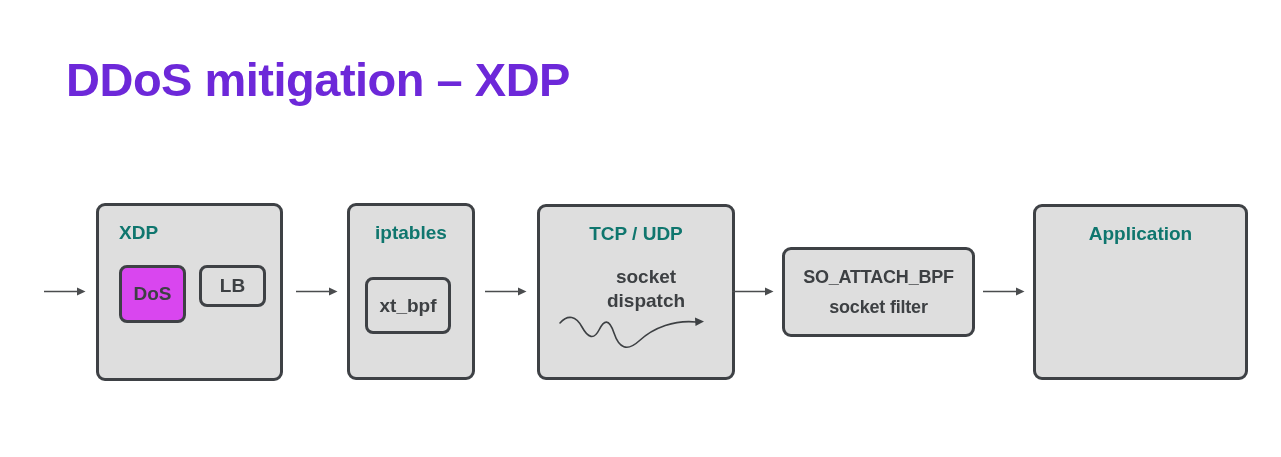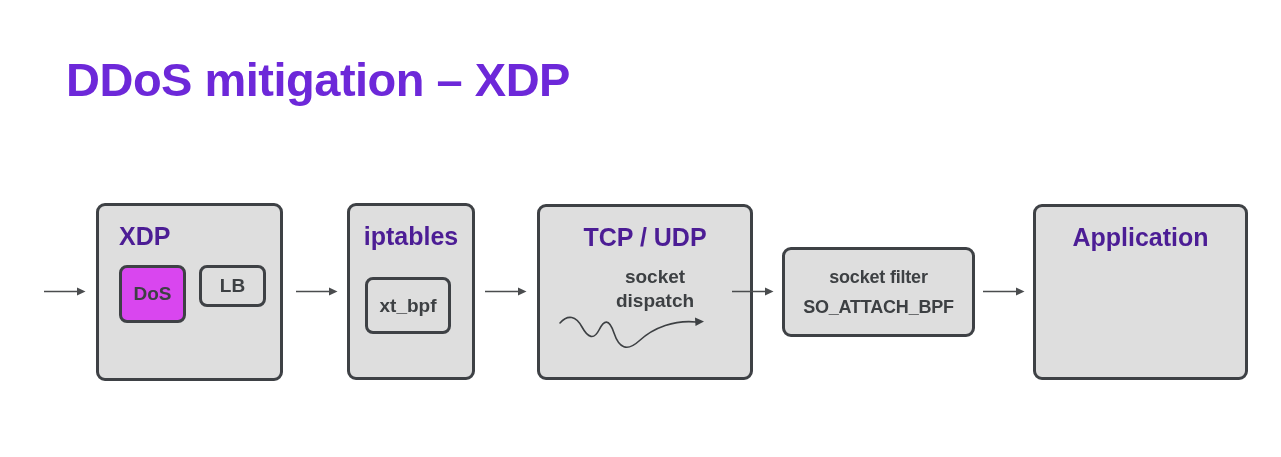--- a/index.html
+++ b/index.html
@@ -25,44 +25,44 @@
     position: absolute;
     box-sizing: border-box;
     background: #dedede;
     border: 3px solid #3e4145;
     border-radius: 9px;
     color: #3d4043;
   }
   .node-label {
     position: absolute;
     top: 16px;
-    font-size: 25px;
+    font-size: 19px;
     font-weight: bold;
-    color: #4c1d95;
+    color: #0f766e;
     white-space: nowrap;
   }
   .node-label.left   { left: 20px; }
   .node-label.center { left: 0; right: 0; text-align: center; }
   .chip {
     position: absolute;
     box-sizing: border-box;
     background: #dedede;
     border: 3px solid #3e4145;
     border-radius: 8px;
     display: flex;
     align-items: center;
     justify-content: center;
     font-size: 19px;
     font-weight: bold;
     color: #3d4043;
   }
   .chip.highlight { background: #d946ef; justify-content: center; }
   .node-xdp      { left: 96px;  top: 203px; width: 187px; height: 178px; }
   .node-iptables { left: 347px; top: 203px; width: 128px; height: 177px; }
-  .node-tcp      { left: 537px; top: 204px; width: 216px; height: 176px; }
+  .node-tcp      { left: 537px; top: 204px; width: 198px; height: 176px; }
   .node-filter   { left: 782px; top: 247px; width: 193px; height: 90px;
                    display: flex; flex-direction: column; align-items: center;
                    justify-content: center; }
   .node-app      { left: 1033px; top: 204px; width: 215px; height: 176px; }
   .chip-dos    { left: 20px;  top: 59px; width: 67px; height: 58px; }
   .chip-lb     { left: 100px; top: 59px; width: 67px; height: 42px; align-items: center; }
   .chip-xtbpf  { left: 15px;  top: 71px; width: 86px; height: 57px; }
   .sub-lines {
     position: absolute;
     left: 0; right: 0; top: 58px;
@@ -136,22 +136,22 @@
       <path d="M138 10.5 L147 14.5 L138.5 19 Z" fill="#3d4043"></path>
     </svg>
   </div>
 
   <svg class="flow-arrow" style="left:732px" viewBox="0 0 42 13">
     <line x1="0" y1="6.5" x2="33" y2="6.5" stroke="#4a4c4e" stroke-width="1.6"></line>
     <path d="M33 2.5 L41.5 6.5 L33 10.5 Z" fill="#4a4c4e"></path>
   </svg>
 
   <div class="node node-filter">
+    <span class="filter-line">SO_ATTACH_BPF</span>
     <span class="filter-line">socket filter</span>
-    <span class="filter-line">SO_ATTACH_BPF</span>
   </div>
 
   <svg class="flow-arrow" style="left:983px" viewBox="0 0 42 13">
     <line x1="0" y1="6.5" x2="33" y2="6.5" stroke="#4a4c4e" stroke-width="1.6"></line>
     <path d="M33 2.5 L41.5 6.5 L33 10.5 Z" fill="#4a4c4e"></path>
   </svg>
 
   <div class="node node-app">
     <span class="node-label center">Application</span>
   </div>

